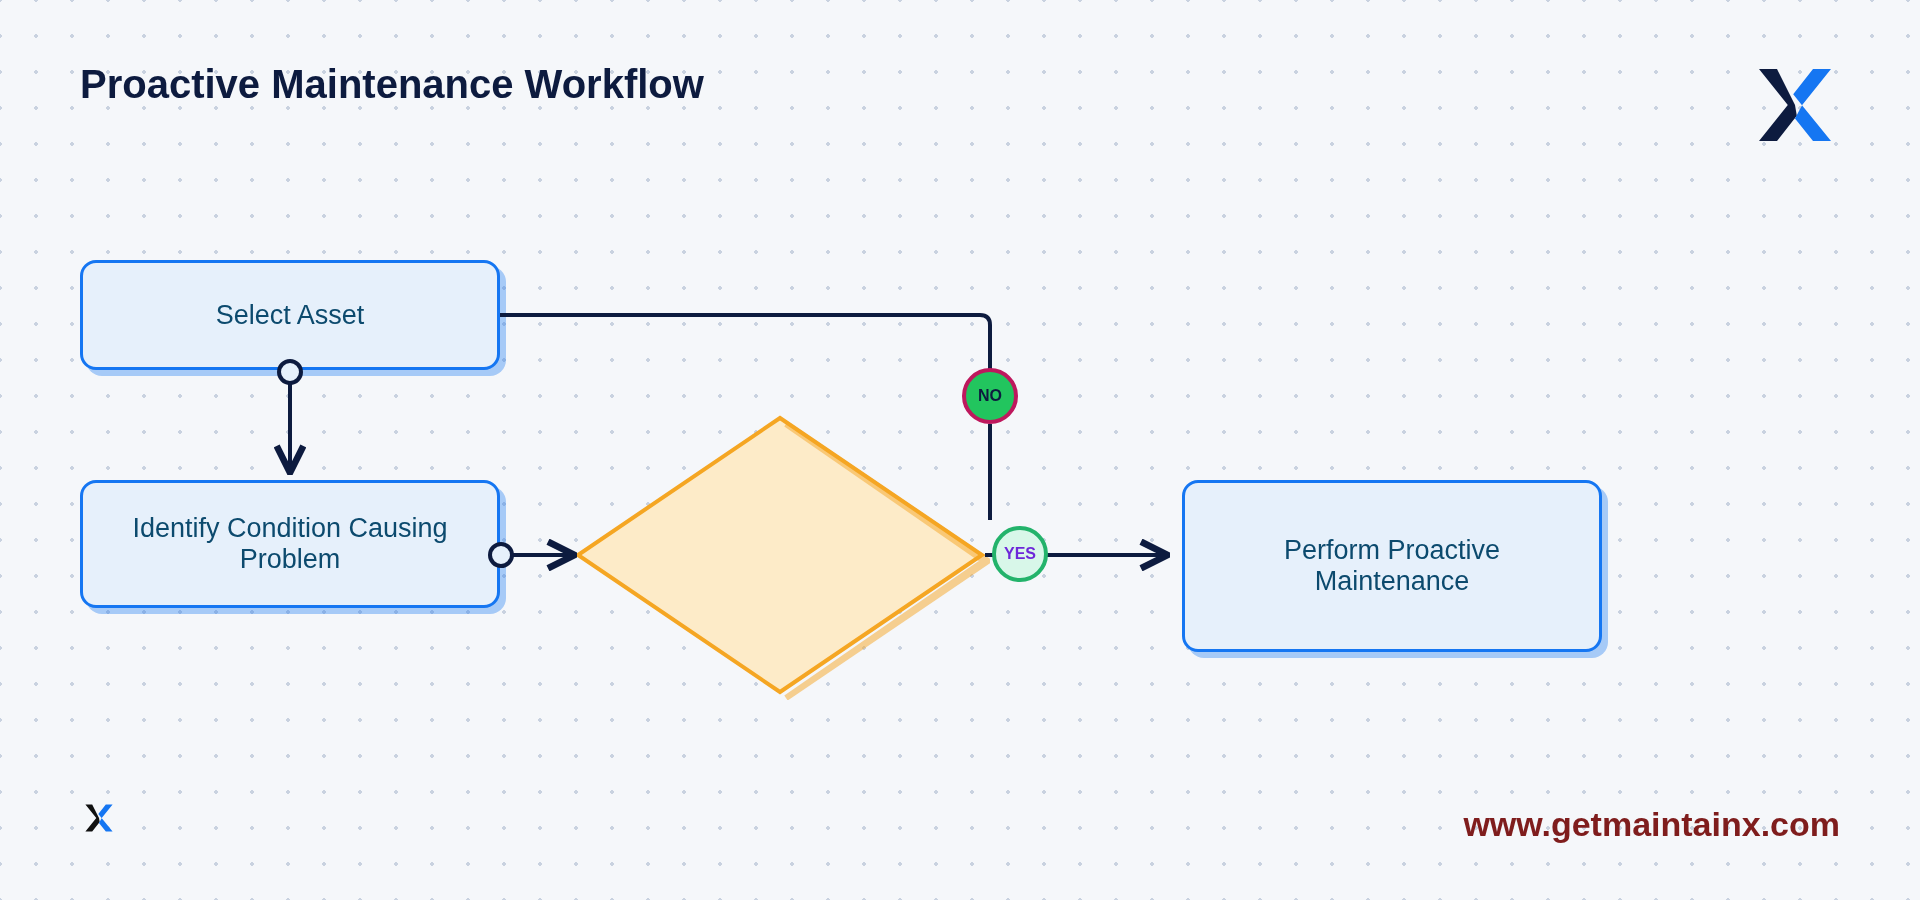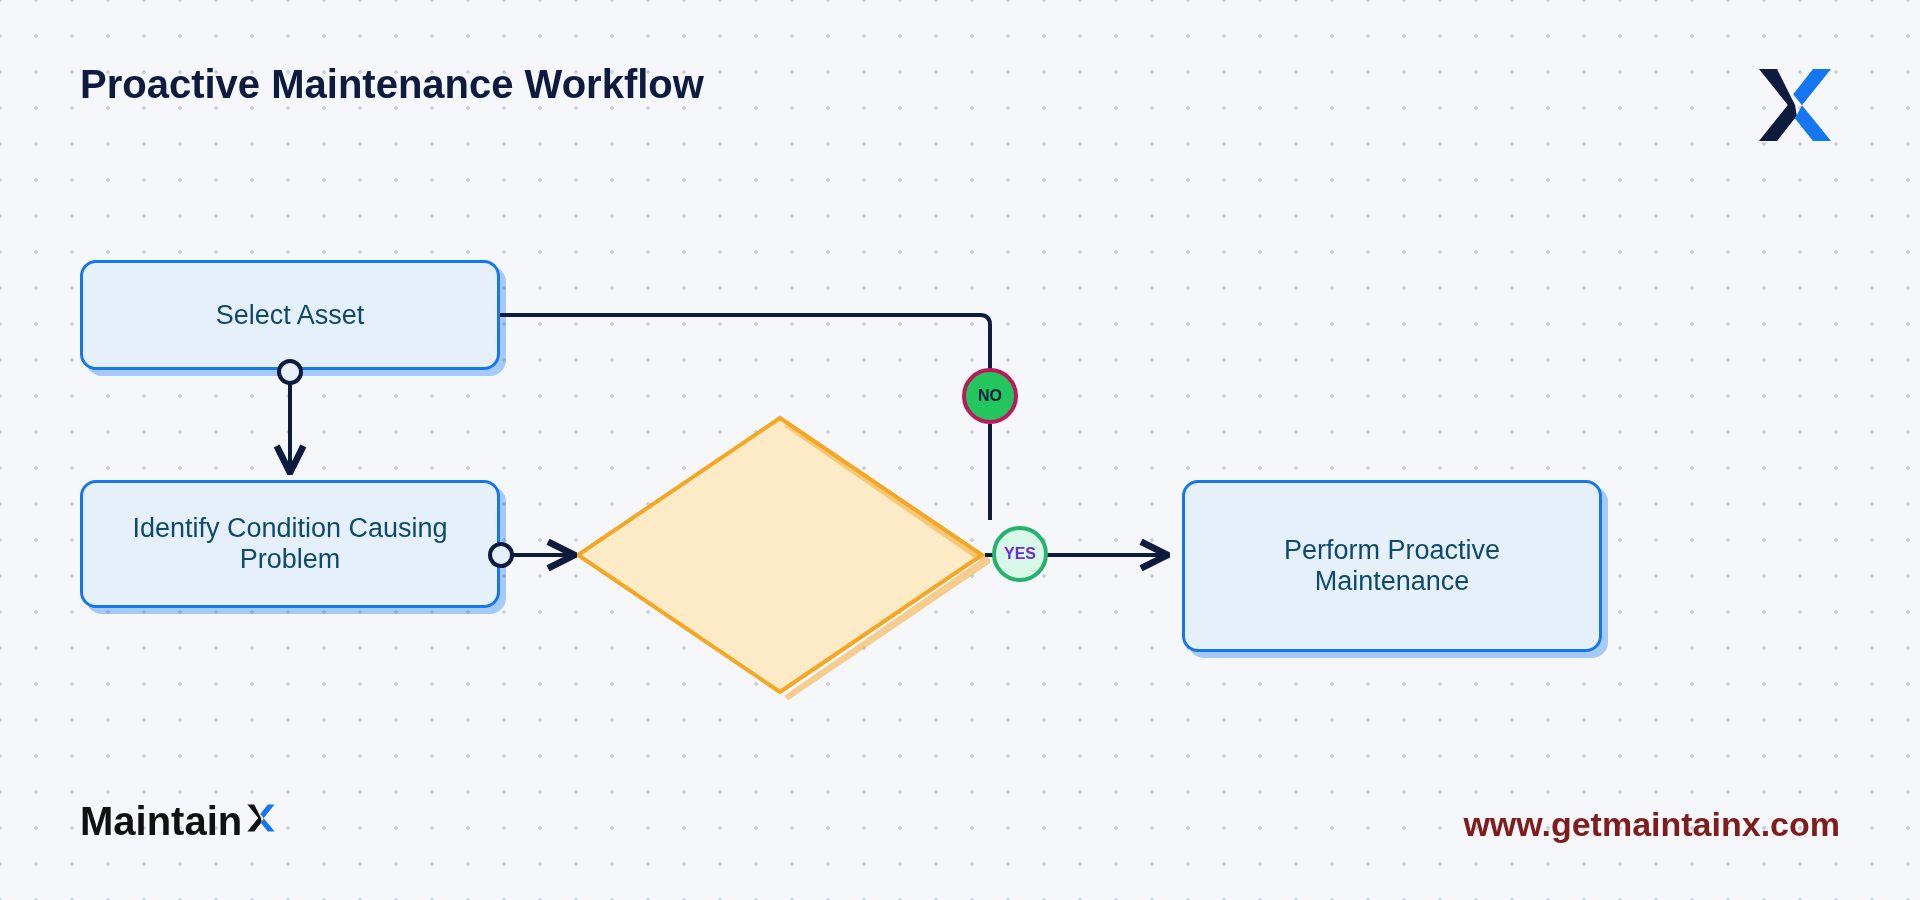--- a/index.html
+++ b/index.html
@@ -168,21 +168,20 @@
 
   <path d="M500 315 L980 315 Q990 315 990 325 L990 420" stroke="#0d1b3f" stroke-width="4" fill="none"></path>
 
   <path d="M990 424 L990 520" stroke="#0d1b3f" stroke-width="4" fill="none"></path>
 
   <path d="M985 555 L1048 555" stroke="#0d1b3f" stroke-width="4" fill="none"></path>
   <path d="M1048 555 L1165 555" stroke="#0d1b3f" stroke-width="4" fill="none" marker-end="url(#arrow)"></path>
 </svg>
 
 <div class="footer-left">
-  <span>Maintain</span>
   <span class="x">
     <svg width="34" height="34" viewBox="0 0 100 100">
       <path d="M10 10 L42 50 L10 90 L30 90 L52 62 L50 50 L30 10 Z" fill="#111"></path>
       <path d="M70 10 L48 38 L60 53 L90 90 L70 90 L50 65 L58 50 L90 10 Z" fill="#1576f2"></path>
     </svg>
   </span>
 </div>
 <div class="footer-right">www.getmaintainx.com</div>
 
 </body></html>

